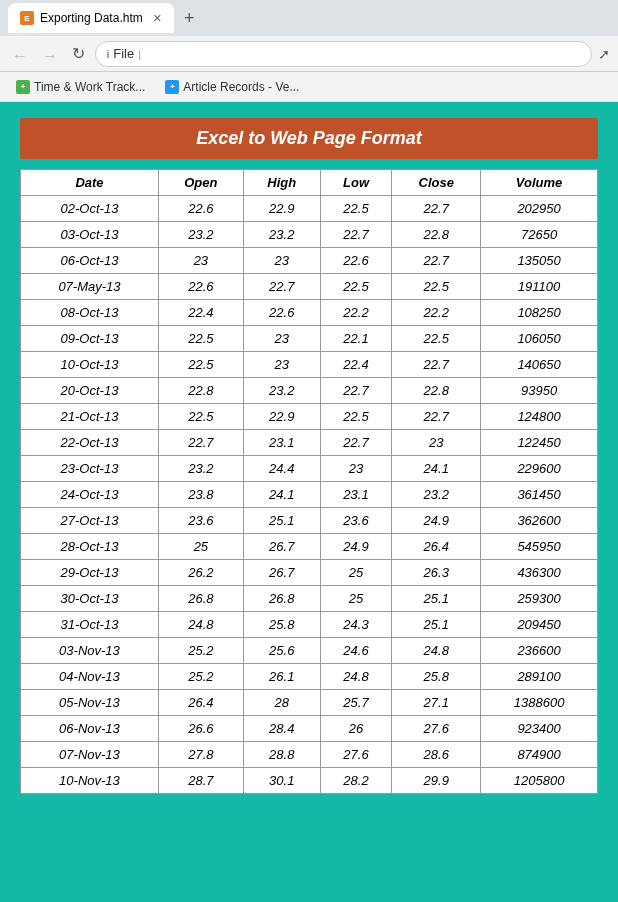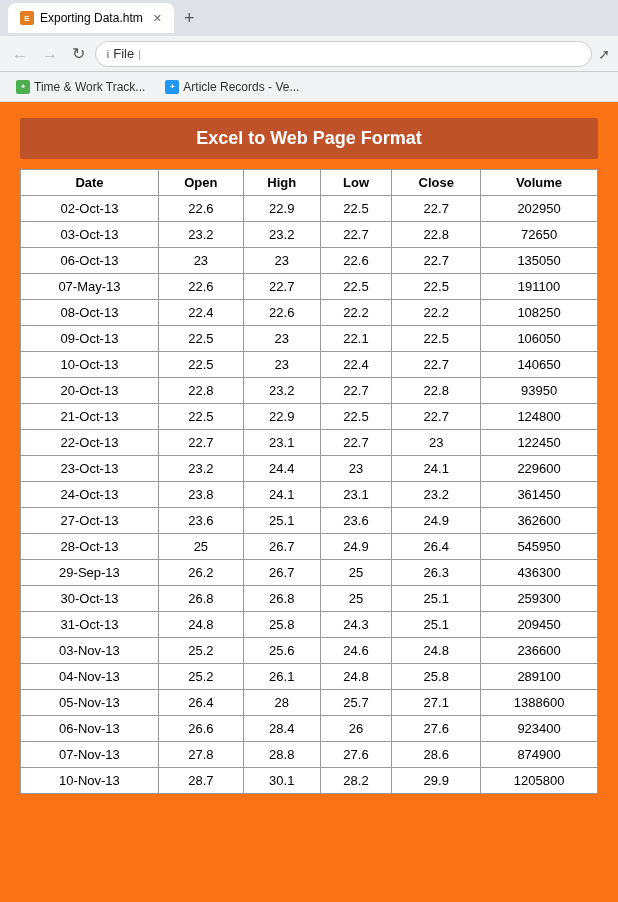--- a/index.html
+++ b/index.html
@@ -91,24 +91,25 @@
       background: #4caf50;
       border-radius: 2px;
       display: inline-flex; align-items: center; justify-content: center;
       font-size: 8px; color: #fff; font-weight: bold;
       flex-shrink: 0;
     }
     .bm-icon.blue { background: #2196f3; }
 
     
     .page-content {
-      background: #f97316;
+      background: #14b8a6;
       padding: 16px 20px;
       height: calc(902px - 102px);
       overflow-y: auto;
+      font-style: italic;
     }
 
     
     .table-title-bar {
       background: #c0522a;
       color: #fff;
       text-align: center;
       font-size: 18px;
       font-weight: bold;
       padding: 10px 0;
@@ -292,21 +293,21 @@
         </tr>
         <tr>
           <td>28-Oct-13</td>
           <td>25</td>
           <td>26.7</td>
           <td>24.9</td>
           <td>26.4</td>
           <td>545950</td>
         </tr>
         <tr>
-          <td>29-Sep-13</td>
+          <td>29-Oct-13</td>
           <td>26.2</td>
           <td>26.7</td>
           <td>25</td>
           <td>26.3</td>
           <td>436300</td>
         </tr>
         <tr>
           <td>30-Oct-13</td>
           <td>26.8</td>
           <td>26.8</td>

